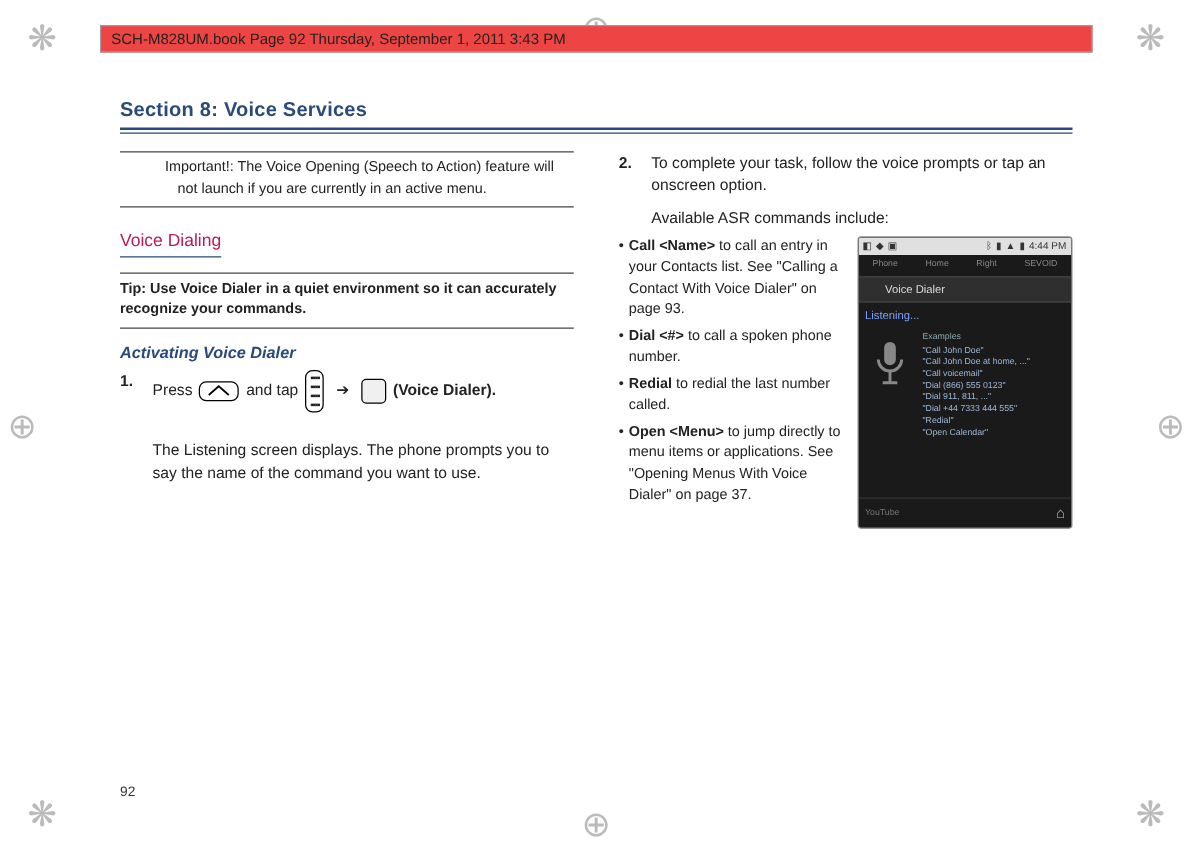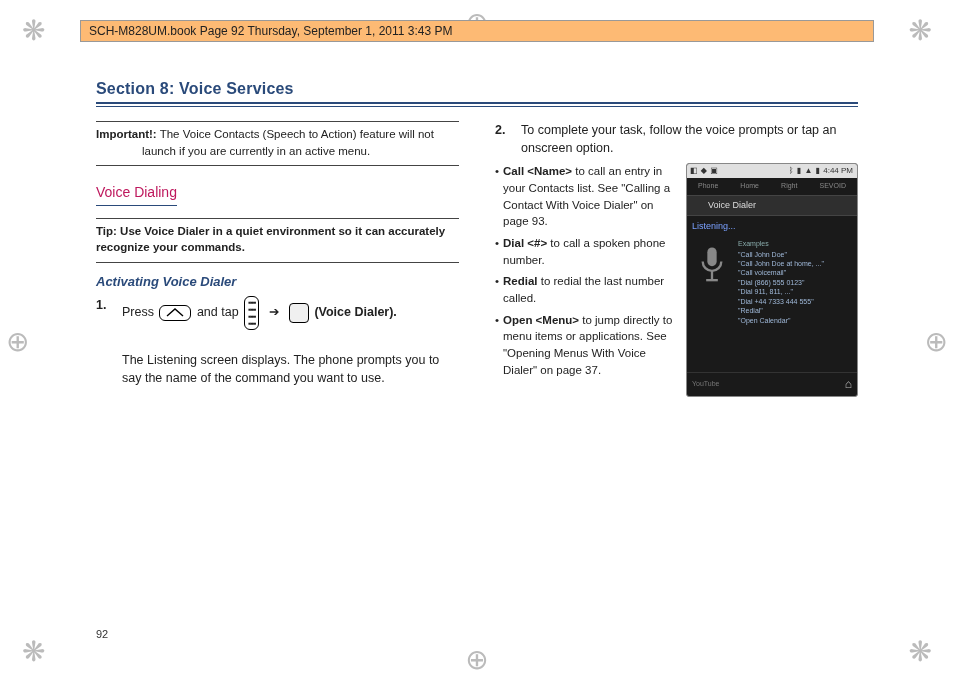--- a/index.html
+++ b/index.html
@@ -31,21 +31,21 @@
   .reg.b  { bottom: 6px; left: 50%; transform: translateX(-50%); }
 
   .header-line {
     position: absolute;
     top: 20px;
     left: 80px;
     right: 80px;
     border: 1px solid #999;
     padding: 3px 8px;
     font-size: 12px;
-    background: #fdba74;
+    background: #ef4444;
   }
 
   .page {
     position: absolute;
     top: 80px;
     left: 96px;
     right: 96px;
     bottom: 60px;
   }
 
@@ -69,21 +69,21 @@
   }
   .col { flex: 1 1 0; font-size: 12.5px; line-height: 1.45; }
 
   .note {
     border-top: 1px solid #444;
     border-bottom: 1px solid #444;
     padding: 4px 0 6px 0;
     margin: 0 0 10px 0;
     font-size: 11.5px;
   }
-  .note .lead { font-weight: bold; }
+  .note .lead { font-weight: normal; margin-left: 36px; }
   .note .body { font-weight: normal; }
   .note.indented .body-wrap { display: block; padding-left: 46px; text-indent: -46px; }
 
   h3.sub {
     color: #be185d;
     font-size: 14px;
     font-weight: normal;
     margin: 6px 0 4px 0;
     border-bottom: 1px solid #2a4a7a;
     padding-bottom: 2px;
@@ -250,21 +250,21 @@
   <div class="section-title">Section 8: Voice Services</div>
   <div class="section-rule"></div>
 
   <div class="cols">
 
     <div class="col">
 
       <div class="note indented">
         <span class="body-wrap">
           <span class="lead">Important!:</span>
-          <span class="body">The Voice Contacts (Speech to Action) feature will not launch if you are currently in an active menu.</span>
+          <span class="body">The Voice Opening (Speech to Action) feature will not launch if you are currently in an active menu.</span>
         </span>
       </div>
 
       <div class="sub-row">
         <h3 class="sub">Voice Dialing</h3>
       </div>
 
 
       <div class="tip">
         <span class="lead">Tip:</span>
@@ -294,20 +294,21 @@
       </div>
 
     </div>
 
     <div class="col">
 
       <div class="step">
         <div class="num">2.</div>
         <div class="body">
           <div>To complete your task, follow the voice prompts or tap an onscreen option.</div>
+          <div style="margin-top:8px">Available ASR commands include:</div>
         </div>
       </div>
 
       <div class="cmd-block">
         <div class="cmd-list">
           <div class="item">
             <span class="bullet">•</span>
             <span><span class="lead">Call &lt;Name&gt;</span><span> to call an entry in your Contacts list. See "Calling a Contact With Voice Dialer" on page 93.</span></span>
           </div>
           <div class="item">

